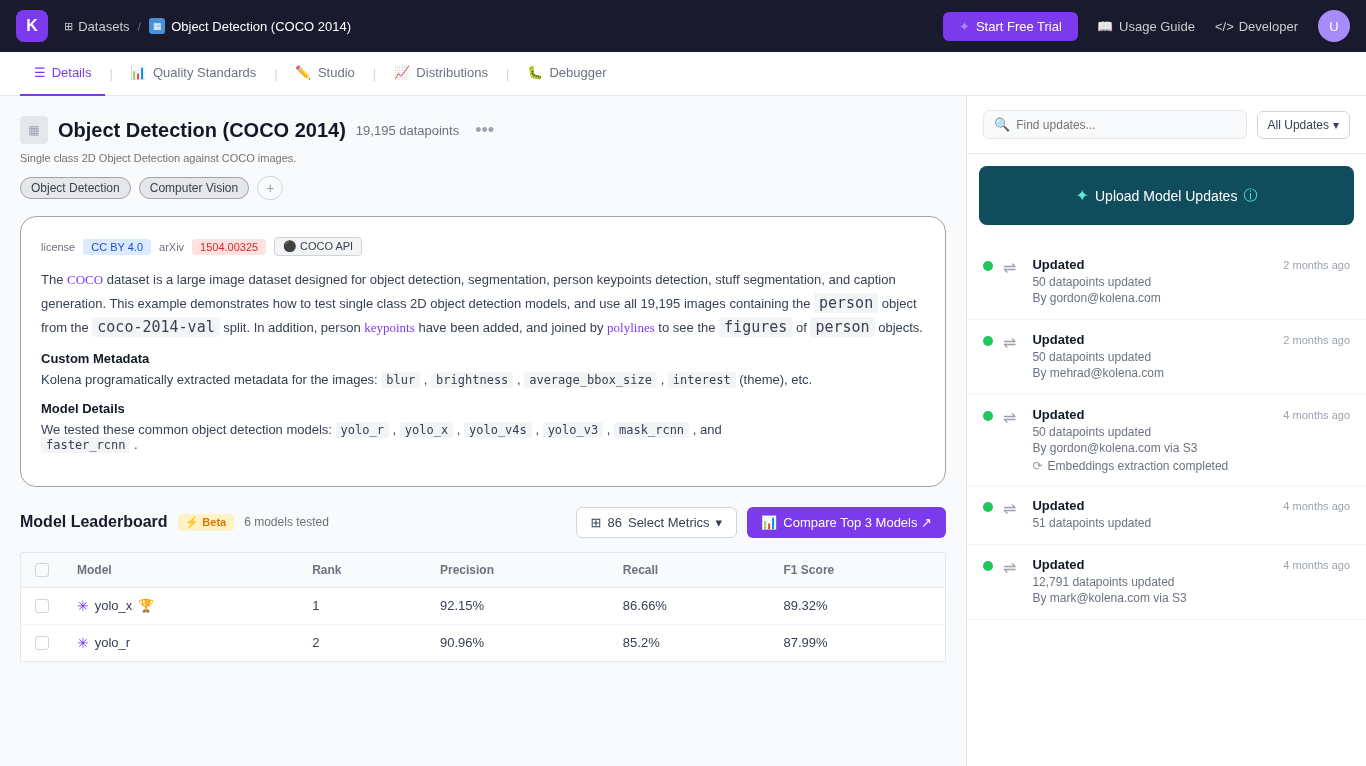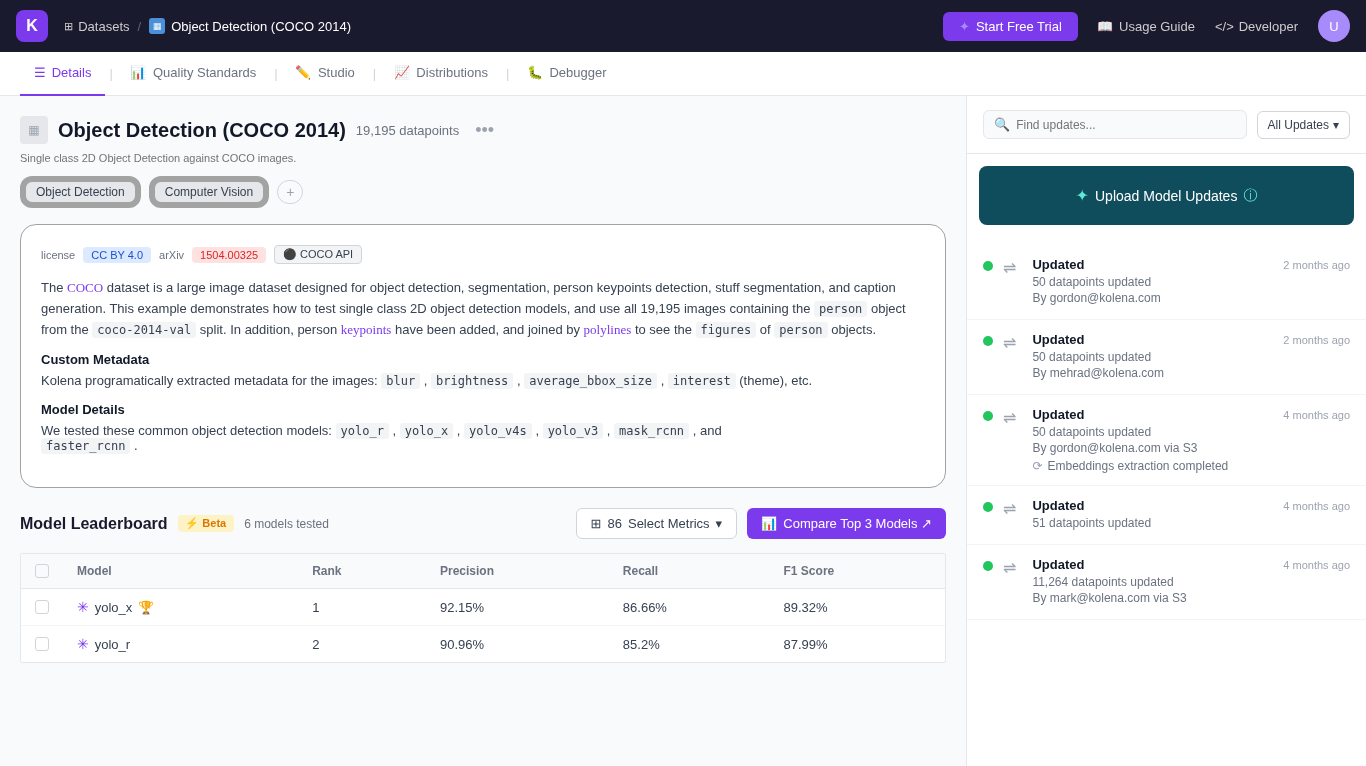--- a/index.html
+++ b/index.html
@@ -29,34 +29,34 @@
 
     
     .dataset-header { margin-bottom: 16px; }
     .dataset-title-row { display: flex; align-items: center; gap: 10px; margin-bottom: 8px; }
     .dataset-thumb { width: 28px; height: 28px; background: #e5e7eb; border-radius: 4px; display: flex; align-items: center; justify-content: center; }
     .dataset-title { font-size: 20px; font-weight: 700; color: #111827; }
     .dataset-count { font-size: 13px; color: #6b7280; }
     .more-btn { background: none; border: none; cursor: pointer; color: #9ca3af; font-size: 18px; padding: 2px 6px; }
     .dataset-desc { color: #737373; font-size: 11px; margin-bottom: 12px; }
     .tags { display: flex; align-items: center; gap: 8px; flex-wrap: wrap; }
-    .tag { padding: 3px 10px; border-radius: 12px; font-size: 12px; background: #e5e7eb; color: #374151; cursor: pointer; border: 6px solid #a3a3a3; }
+    .tag { padding: 3px 10px; border-radius: 12px; font-size: 12px; background: #e5e7eb; color: #374151; cursor: pointer; border: 1px solid #a3a3a3; }
     .tag-add { padding: 3px 8px; border-radius: 12px; font-size: 14px; background: none; color: #9ca3af; cursor: pointer; border: 1px solid #d1d5db; }
 
     
     .desc-card { background: #fff; border: 1px solid #a3a3a3; border-radius: 16px; padding: 20px 20px; margin-bottom: 20px; }
     .license-row { display: flex; align-items: center; gap: 8px; margin-bottom: 14px; flex-wrap: wrap; }
     .license-label { font-size: 11px; color: #6b7280; }
     .badge { padding: 2px 8px; border-radius: 4px; font-size: 11px; font-weight: 500; }
     .badge-blue { background: #dbeafe; color: #1d4ed8; }
     .badge-red { background: #fee2e2; color: #dc2626; }
     .badge-gray { background: #f3f4f6; color: #374151; border: 1px solid #d1d5db; }
     .desc-text { font-size: 13px; line-height: 1.6; color: #374151; margin-bottom: 12px; }
     .desc-text a { color: #7c3aed; text-decoration: none; font-family: Liberation Serif, serif; }
-    .desc-text code { background: #f3f4f6; padding: 1px 5px; border-radius: 3px; font-family: monospace; font-size: 12px; }
+    .desc-text code { background: #f3f4f6; padding: 1px 5px; border-radius: 3px; font-family: monospace; font-size: 15px; }
     .section-title { font-weight: 700; font-size: 13px; color: #111827; margin-bottom: 6px; }
     .metadata-text { font-size: 13px; color: #374151; margin-bottom: 14px; }
     .metadata-text code { background: #f3f4f6; padding: 1px 5px; border-radius: 3px; font-family: monospace; font-size: 12px; }
 
     
     .leaderboard-header { display: flex; align-items: center; gap: 10px; margin-bottom: 14px; }
     .leaderboard-title { font-size: 16px; font-weight: 700; }
     .beta-badge { background: #fef3c7; color: #d97706; padding: 2px 8px; border-radius: 4px; font-size: 11px; font-weight: 600; display: flex; align-items: center; gap: 4px; }
     .models-tested { font-size: 12px; color: #6b7280; }
     .leaderboard-actions { margin-left: auto; display: flex; gap: 10px; }
@@ -373,20 +373,20 @@
           <div class="update-dot"></div>
         </div>
         <div style="display:flex;flex-direction:column;flex-shrink:0;margin-right:6px;margin-top:1px;">
           <span style="color:#9ca3af;font-size:16px;">⇌</span>
         </div>
         <div class="update-content">
           <div class="update-header">
             <span class="update-title">Updated</span>
             <span class="update-time">4 months ago</span>
           </div>
-          <div class="update-sub">11,264 datapoints updated</div>
+          <div class="update-sub">12,791 datapoints updated</div>
           <div class="update-sub">By mark@kolena.com via S3</div>
         </div>
       </div>
 
     </div>
   </div>
 </div>
 
 </body></html>

